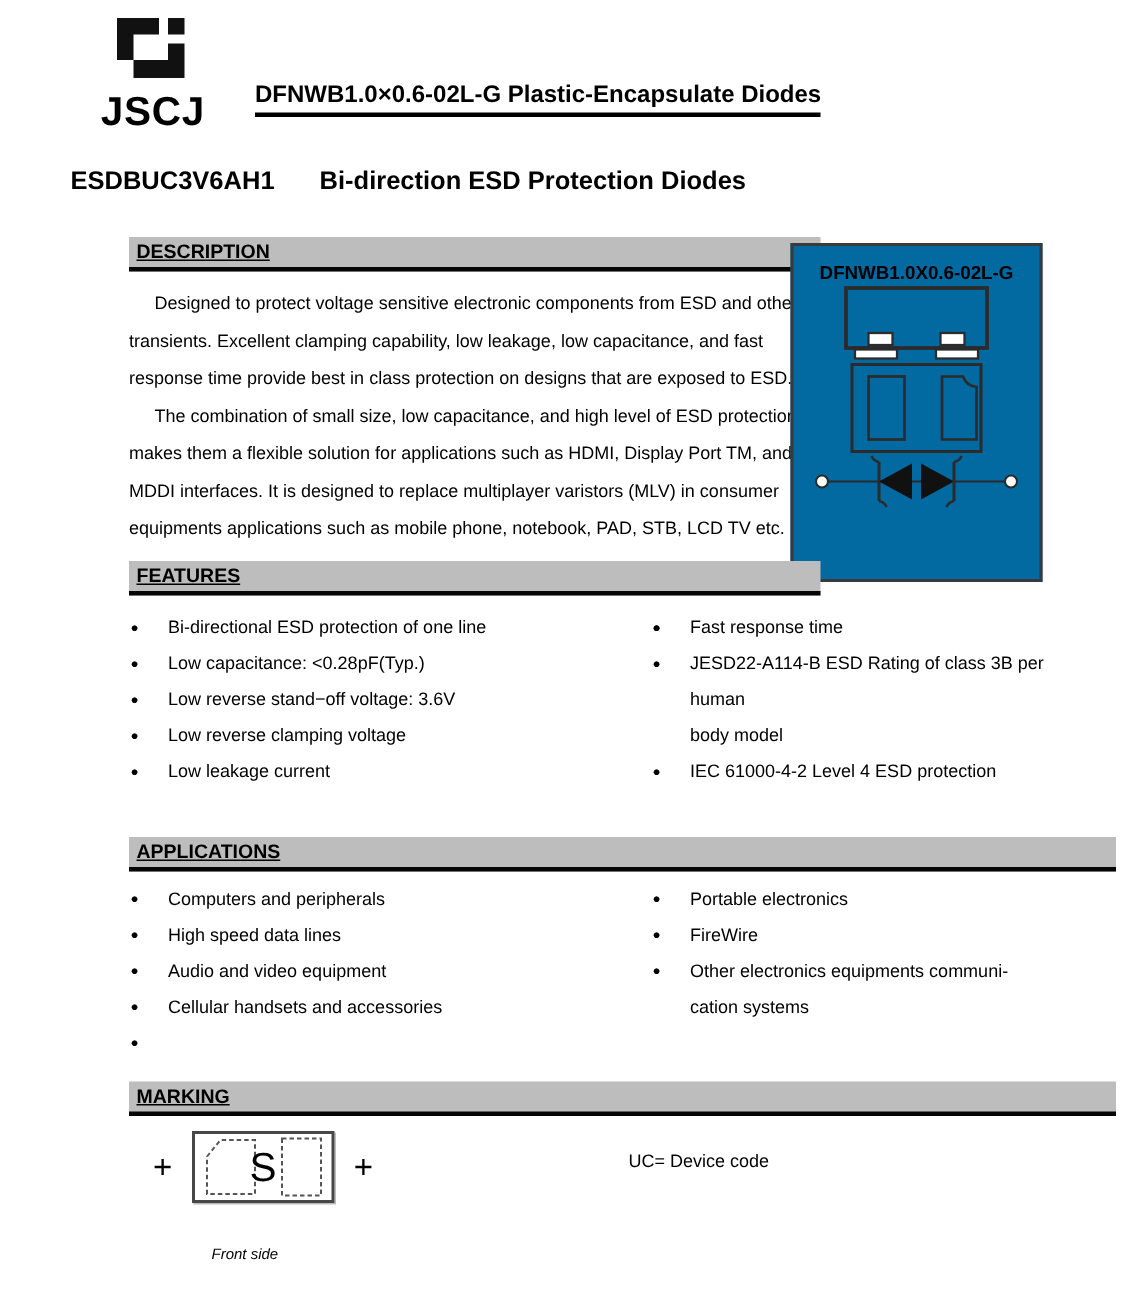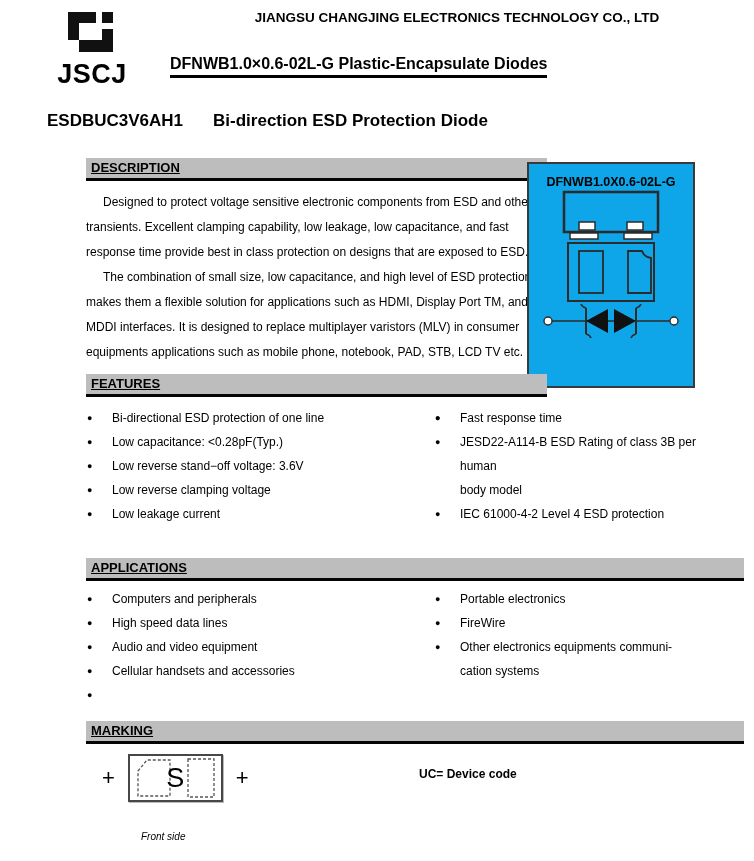--- a/index.html
+++ b/index.html
@@ -1,20 +1,20 @@
 <!DOCTYPE html>
 <html><head>
 <meta charset="utf-8">
 <style>
   html,body{margin:0;padding:0;background:#e8e8e8;}
   .page{position:relative;width:754px;height:861px;background:#ffffff;margin:0 auto;
         font-family:"Liberation Sans",sans-serif;color:#000;overflow:hidden;}
 
   
-  .logo{position:absolute;left:50px;top:6px;width:84px;text-align:center;}
+  .logo{position:absolute;left:60px;top:6px;width:84px;text-align:center;}
   .logo svg{display:block;margin:0 auto;}
   .logo-text{font-size:27px;font-weight:bold;line-height:30px;margin-top:1px;letter-spacing:0.5px;}
   .company{position:absolute;left:160px;top:10px;width:594px;text-align:center;
            font-weight:bold;font-size:13.5px;}
   .doc-title{position:absolute;left:170px;top:55px;font-size:16px;font-weight:bold;
              border-bottom:3px solid #000;padding-bottom:2px;}
 
   .part-heading{position:absolute;left:47px;top:111px;font-size:17px;font-weight:bold;}
   .part-name{margin-left:30px;}
 
@@ -25,21 +25,21 @@
   .bar span{text-decoration:underline;}
   .w-short{width:451px;}
   .w-full{width:648px;}
 
   
   .desc-body{width:464px;margin-top:9px;font-size:12px;line-height:25px;}
   .desc-body p{margin:0;text-indent:17px;white-space:pre-line;}
 
   
   .pkg-box{position:absolute;left:527px;top:162px;width:168px;height:226px;
-           border:2px solid #3a3a3a;box-sizing:border-box;text-align:center;background:#0ea5e9;}
+           border:2px solid #3a3a3a;box-sizing:border-box;text-align:center;background:#0369a1;}
   .pkg-title{margin-top:11px;font-size:12.5px;font-weight:bold;}
   .pkg-box svg{display:block;margin:0 auto;}
   .svg-side{margin-top:13px;}
   .svg-bottom{margin-top:11px;}
   .svg-symbol{margin-top:12px;}
 
   
   .cols{display:flex;margin-top:9px;}
   .cols ul{margin:0;padding:0;list-style:none;}
   .col-l{width:348px;padding-left:11px;box-sizing:border-box;}
@@ -49,41 +49,40 @@
   .li-text{white-space:pre-line;}
 
   
   .mark-fig{position:absolute;left:16px;top:33px;display:flex;align-items:center;}
   .plus{font-size:22px;font-weight:normal;}
   .mark-box{position:relative;width:95px;height:48px;border:2px solid #474747;
             margin:0 13px;background:#fff;box-sizing:border-box;box-shadow:1px 1px 0 #bbb;}
   .mark-box svg{position:absolute;left:0;top:0;}
   .mark-letter{position:absolute;left:0;right:0;top:3px;text-align:center;
                font-size:27px;line-height:38px;}
-  .code-note{position:absolute;left:333px;top:46px;font-size:12px;font-weight:bold;}
+  .code-note{position:absolute;left:333px;top:46px;font-size:12px;}
   .front-side{position:absolute;left:55px;top:110px;font-size:10px;font-style:italic;}
 </style>
 </head>
 <body>
 
 <div class="page">
 
   <div class="logo">
     <svg width="60" height="52" viewBox="0 0 60 52">
       <path d="M6 6 h28 v11 h-17 v17 h-11 z" fill="#111"></path>
       <rect x="40" y="6" width="11" height="11" fill="#111"></rect>
       <path d="M40 23 h11 v23 h-34 v-12 h23 z" fill="#111"></path>
     </svg>
     <div class="logo-text">JSCJ</div>
   </div>
-  <div class="company">JIANGSU CHANGJING ELECTRONICS TECHNOLOGY CO., LTD</div>
   <div class="doc-title">DFNWB1.0×0.6-02L-G Plastic-Encapsulate Diodes</div>
 
   <div class="part-heading">
-    <span>ESDBUC3V6AH1</span><span class="part-name">Bi-direction ESD Protection Diode</span>
+    <span>ESDBUC3V6AH1</span><span class="part-name">Bi-direction ESD Protection Diodes</span>
   </div>
 
   <section class="section" style="top:158px;">
     <div class="bar w-short">
       <span>DESCRIPTION</span>
     </div>
     <div class="desc-body">
         <p>Designed to protect voltage sensitive electronic components from ESD and other
 transients. Excellent clamping capability, low leakage, low capacitance, and fast
 response time provide best in class protection on designs that are exposed to ESD.</p>

